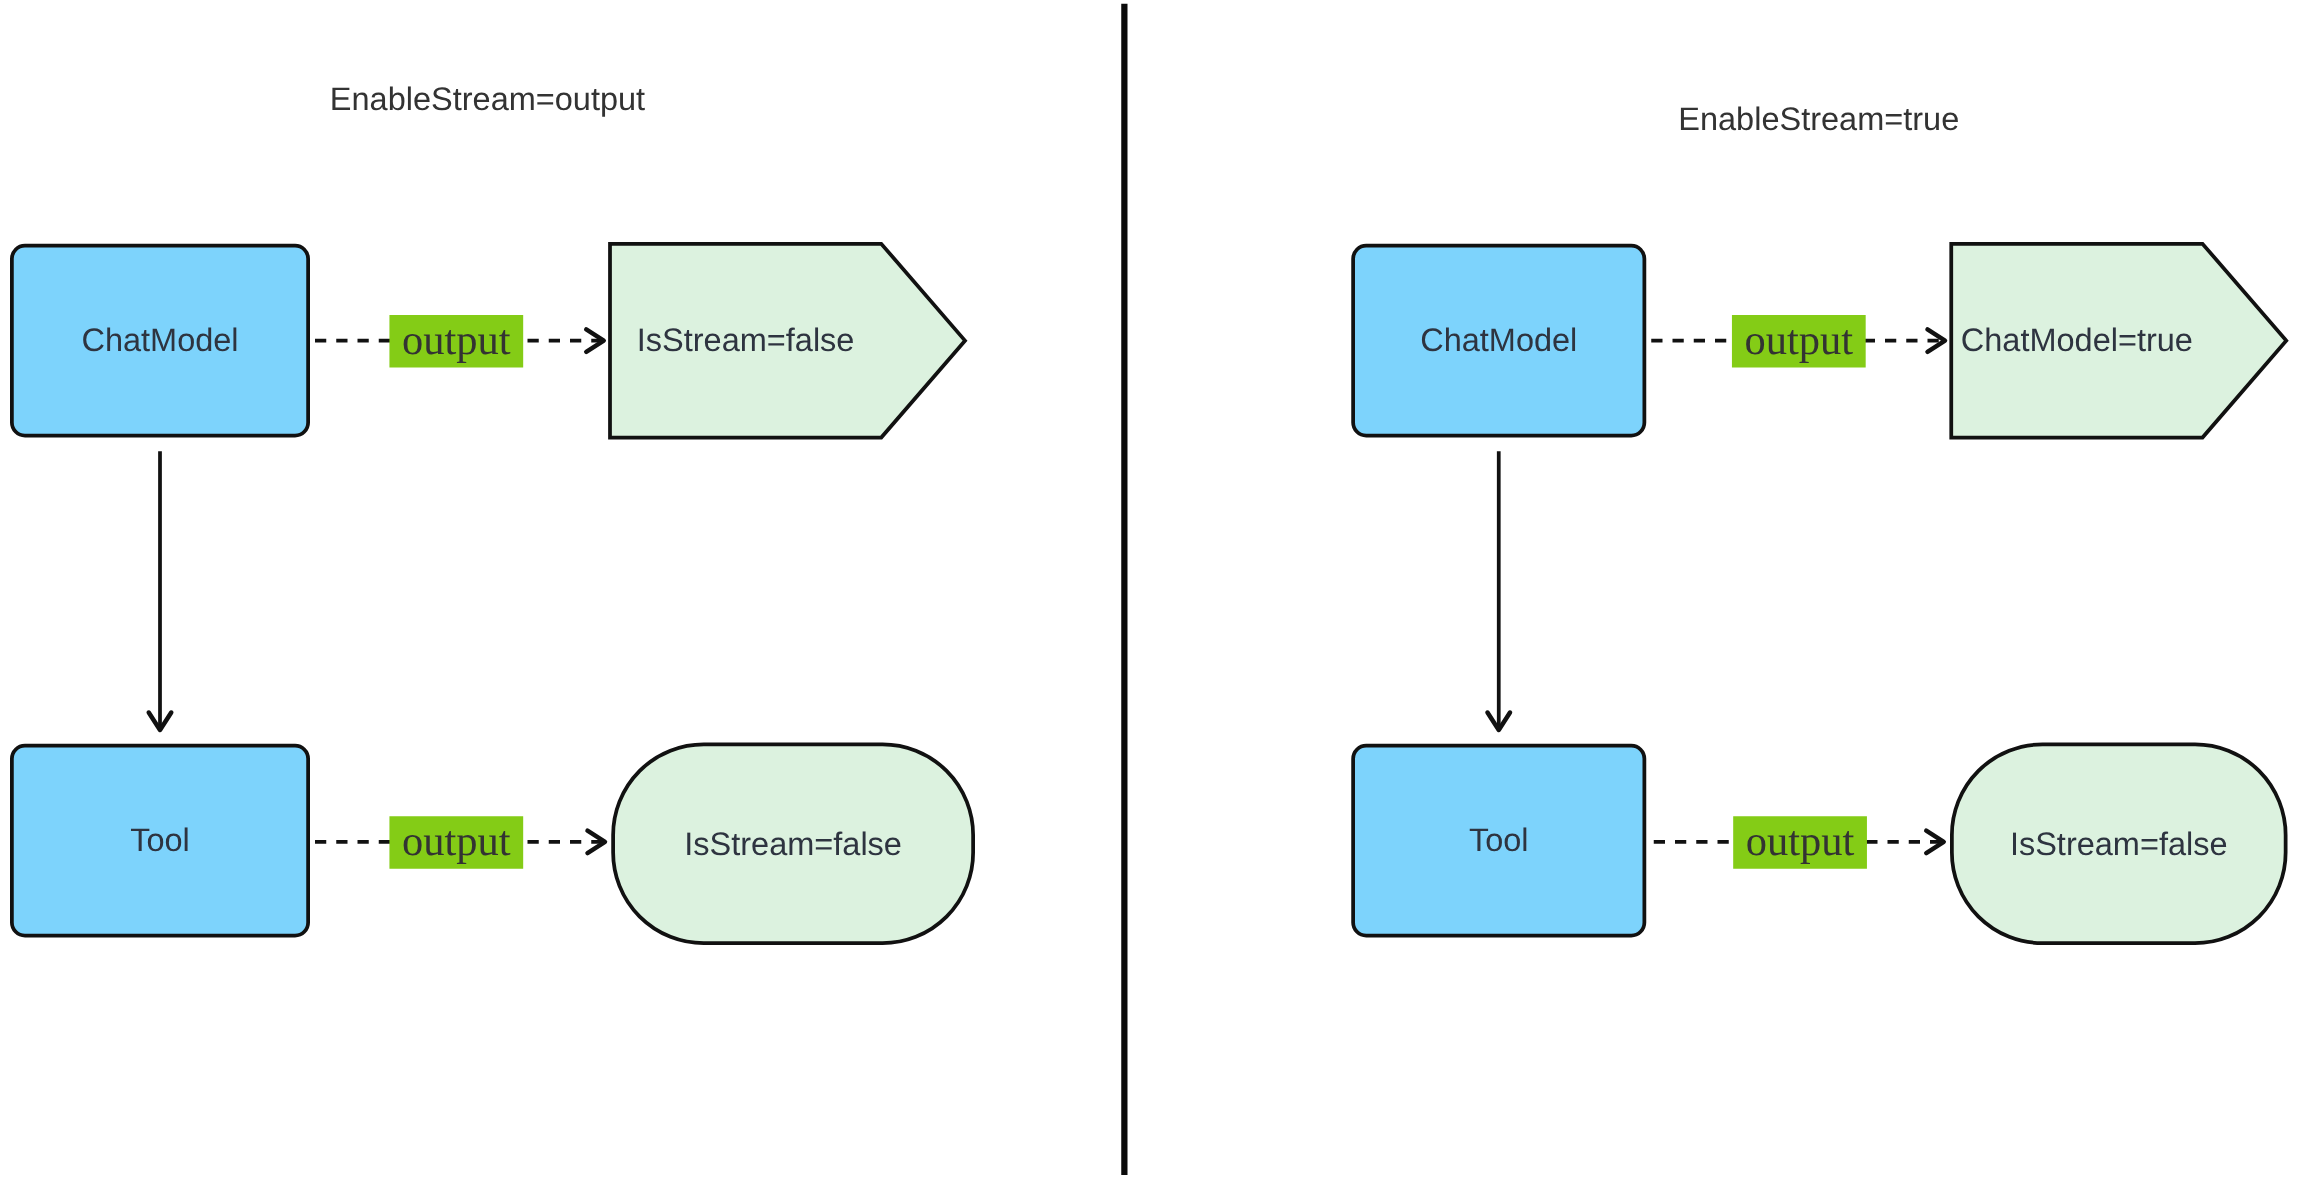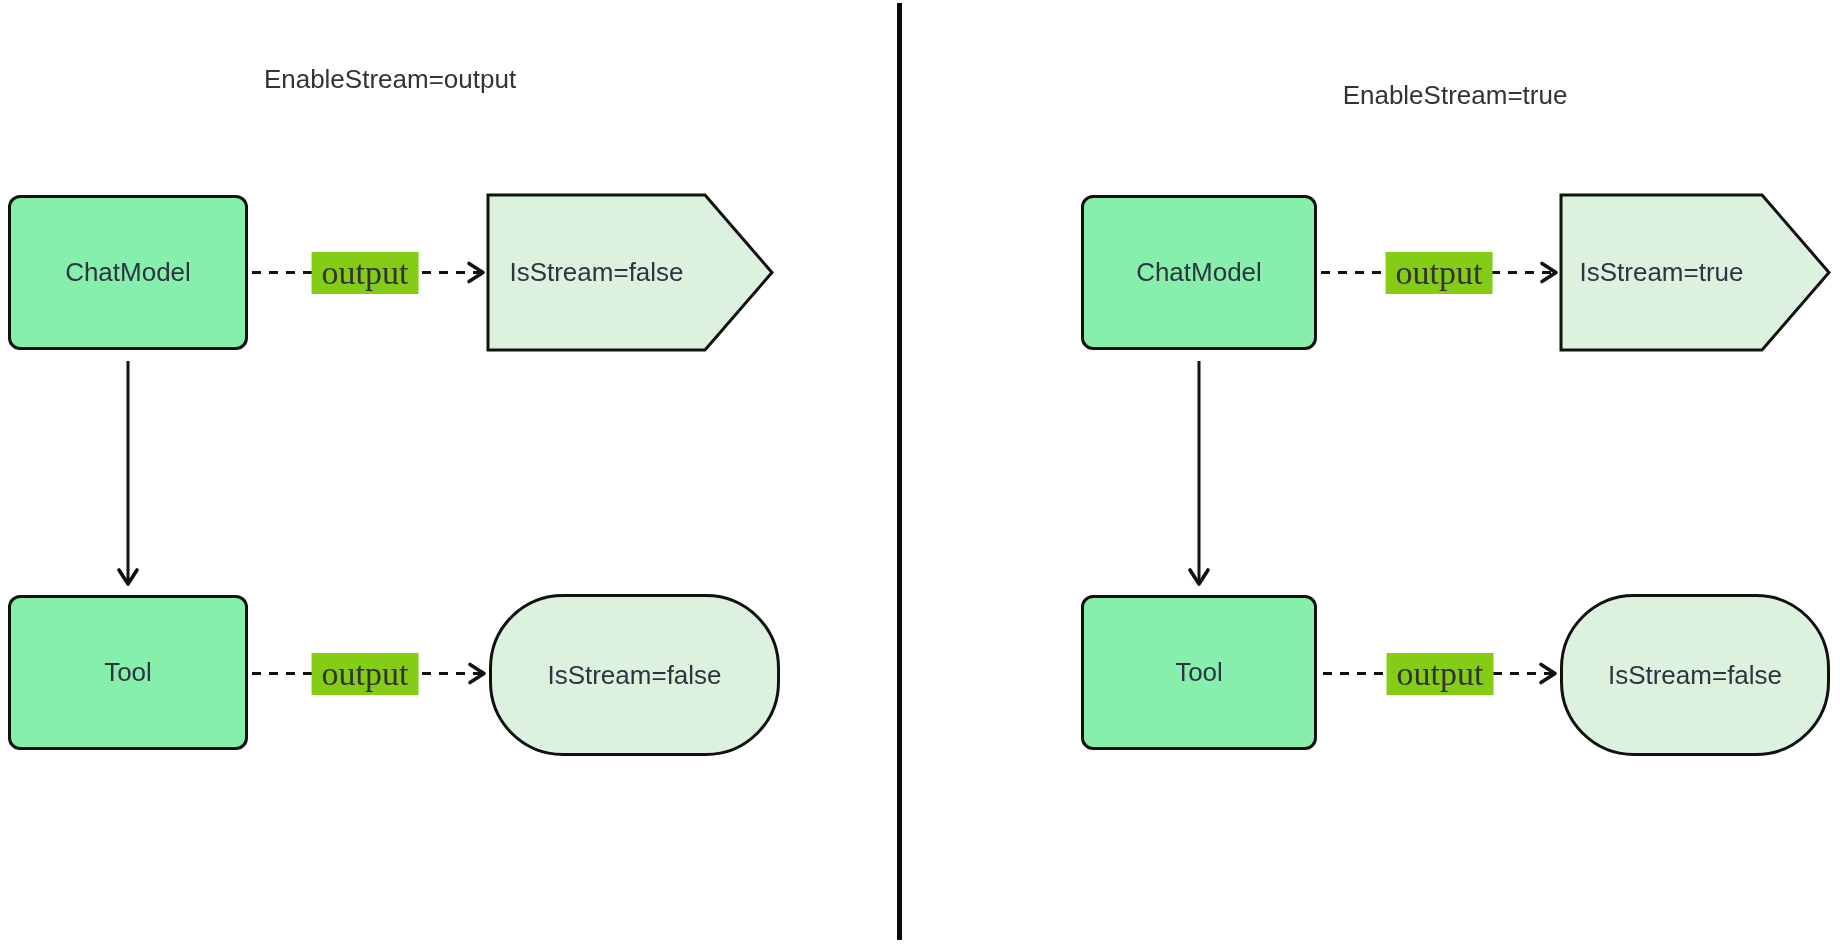--- a/index.html
+++ b/index.html
@@ -37,21 +37,21 @@
     position: absolute;
     box-sizing: border-box;
     display: flex;
     align-items: center;
     justify-content: center;
     font-size: 26px;
     color: #2e3440;
     text-align: center;
   }
   .rect-node {
-    background: #86efac;
+    background: #7dd3fc;
     border: 3px solid #111111;
     border-radius: 12px;
   }
   .stadium-node {
     background: #DCF2DF;
     border: 3px solid #111111;
     border-radius: 74px;
   }
   .pentagon-label {
     position: absolute;
@@ -130,21 +130,21 @@
   <div class="edge-label" style="left:365px; top:272.5px;">output</div>
   <div class="edge-label" style="left:365px; top:673.5px;">output</div>
 
   <div class="panel-title title-right">EnableStream=true</div>
 
   <div class="node rect-node chatmodel-r">
     <span>ChatModel</span>
   </div>
 
   <div class="pentagon-label pentlab-r">
-    <span>IsStream=true</span>
+    <span>ChatModel=true</span>
   </div>
 
   <div class="node rect-node tool-r">
     <span>Tool</span>
   </div>
 
   <div class="node stadium-node stadium-r">
     <span>IsStream=false</span>
   </div>
 

